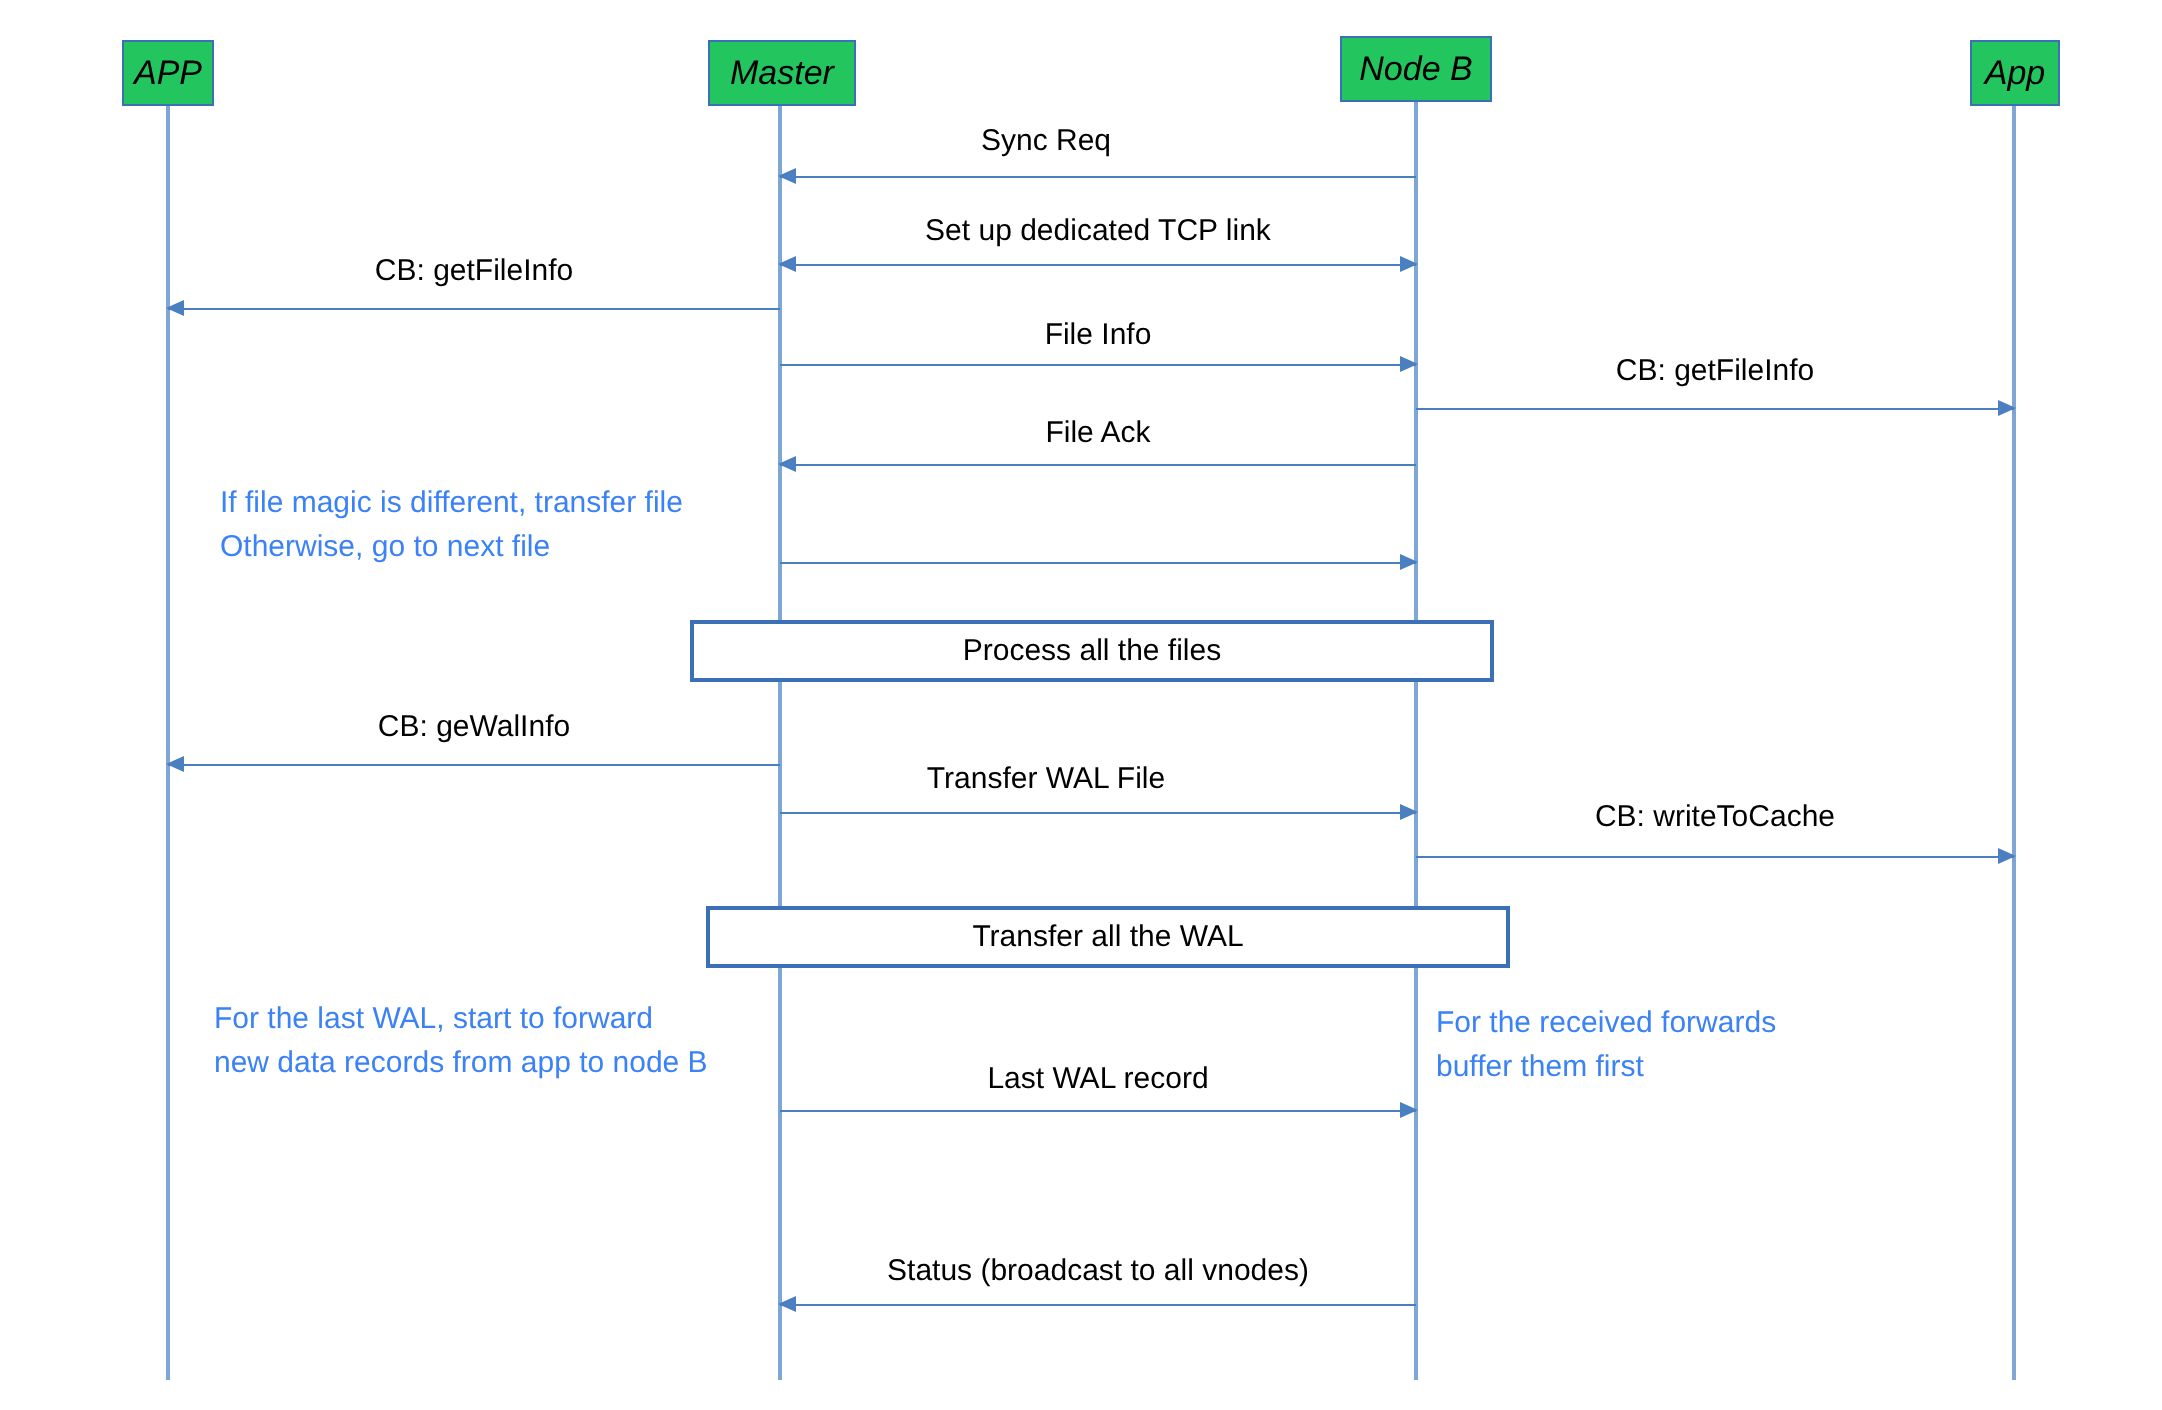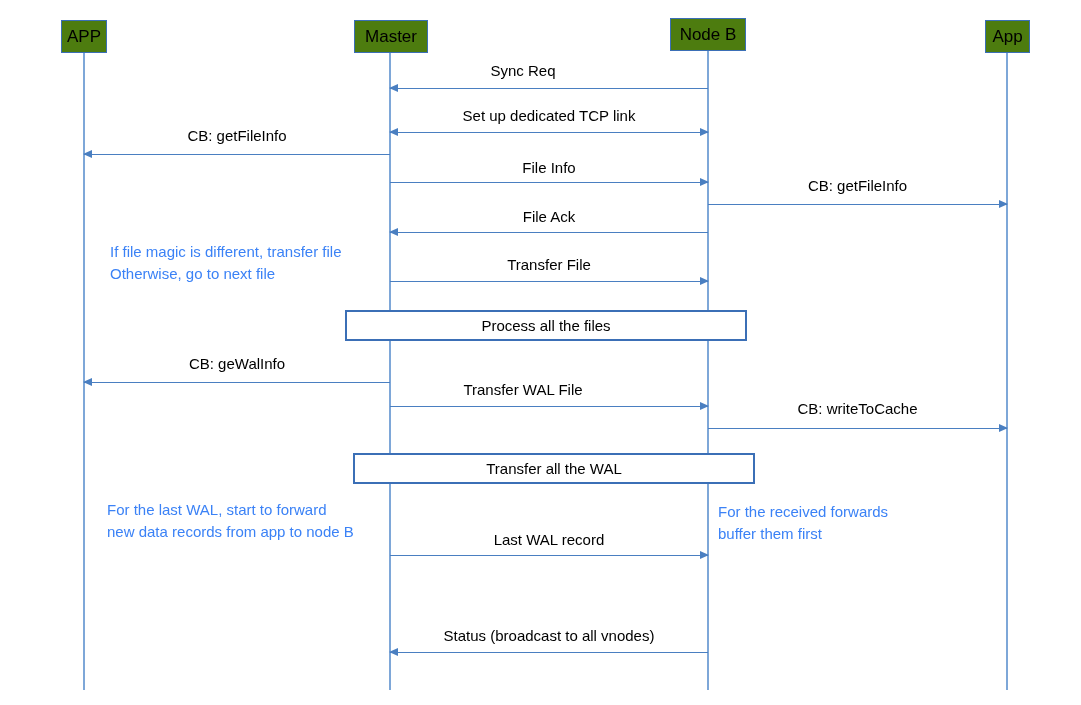--- a/index.html
+++ b/index.html
@@ -16,28 +16,29 @@
     width: 1081px;
     height: 705px;
     background: #ffffff;
     overflow: hidden;
   }
   
   .lifeline-head {
     position: absolute;
     box-sizing: border-box;
     border: 1.4px solid #3b6fb6;
-    background: #4d7c0f;
+    background: #22c55e;
     display: flex;
     align-items: center;
     justify-content: center;
     font-size: 17px;
     line-height: 1;
     color: #000000;
     white-space: nowrap;
+    font-style: italic;
   }
   .lifeline-line {
     position: absolute;
     background: #7ea7d8;
     width: 2px;
   }
   
   .msg {
     position: absolute;
     height: 0;
@@ -138,21 +139,20 @@
     <div class="msg-label" style="left: 708px; width: 299px; top: 177px;">CB: getFileInfo</div>
     <div class="msg" style="left: 390px; top: 232px; width: 318px;">
       <div class="shaft"></div>
       <div class="head-l"></div>
     </div>
     <div class="msg-label" style="left: 390px; width: 318px; top: 208px;">File Ack</div>
     <div class="msg" style="left: 390px; top: 281px; width: 318px;">
       <div class="shaft"></div>
       <div class="head-r"></div>
     </div>
-    <div class="msg-label" style="left: 390px; width: 318px; top: 256px;">Transfer File</div>
     <div class="msg" style="left: 84px; top: 382px; width: 306px;">
       <div class="shaft"></div>
       <div class="head-l"></div>
     </div>
     <div class="msg-label" style="left: 84px; width: 306px; top: 355px;">CB: geWalInfo</div>
     <div class="msg" style="left: 390px; top: 406px; width: 318px;">
       <div class="shaft"></div>
       <div class="head-r"></div>
     </div>
     <div class="msg-label" style="left: 390px; width: 266px; top: 381px;">Transfer WAL File</div>

